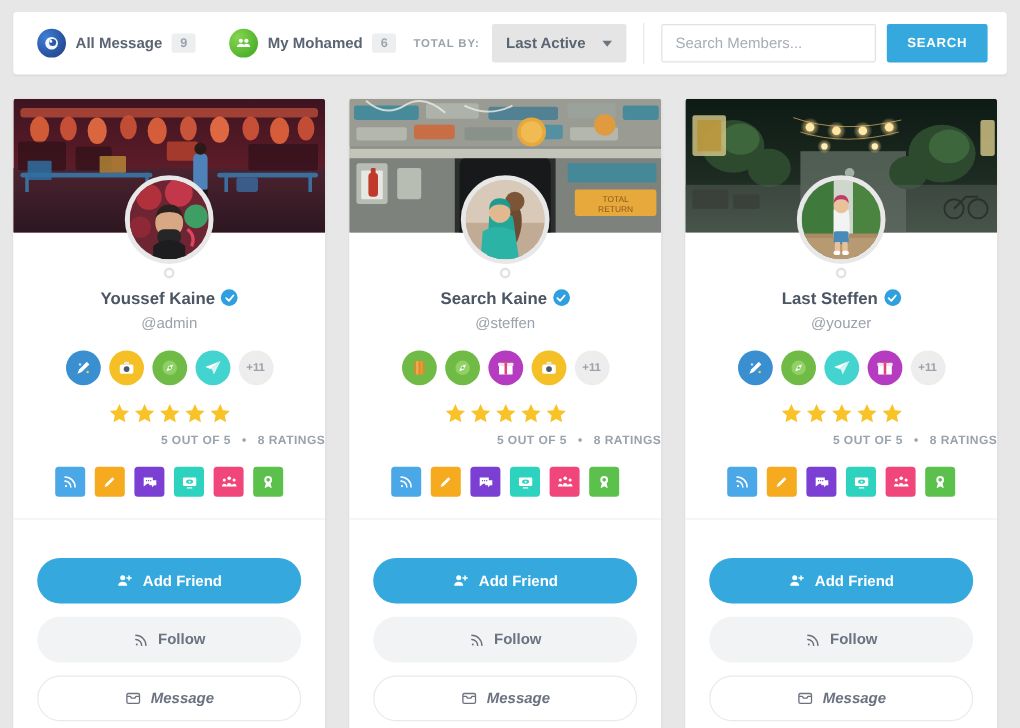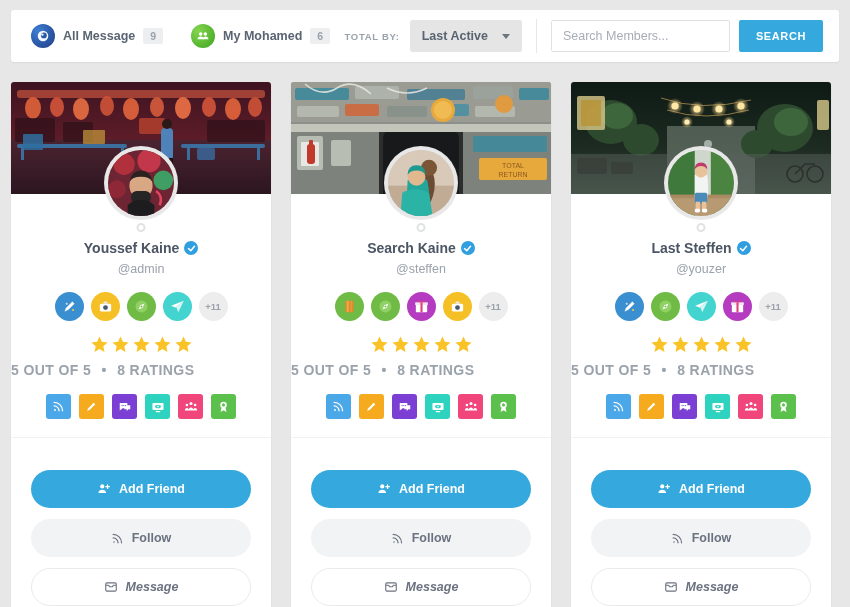--- a/index.html
+++ b/index.html
@@ -258,22 +258,22 @@
 
   
   .stars {
     margin-top: 14px;
     display: flex;
     justify-content: center;
     gap: 2px;
   }
   .rating-text {
     margin-top: 8px;
-    text-align: left;
-    font-size: 14px;
+    text-align: right;
+    font-size: 10px;
     letter-spacing: 0.4px;
     color: #9aa2ab;
     font-weight: bold;
   }
   .rating-text .sep { margin: 0 6px; }
 
   
   .socials {
     margin-top: 16px;
     display: flex;

